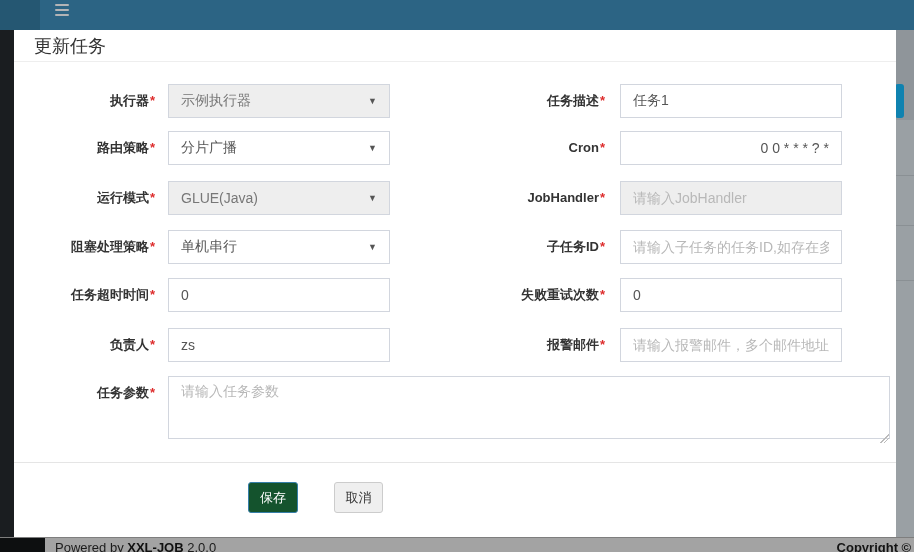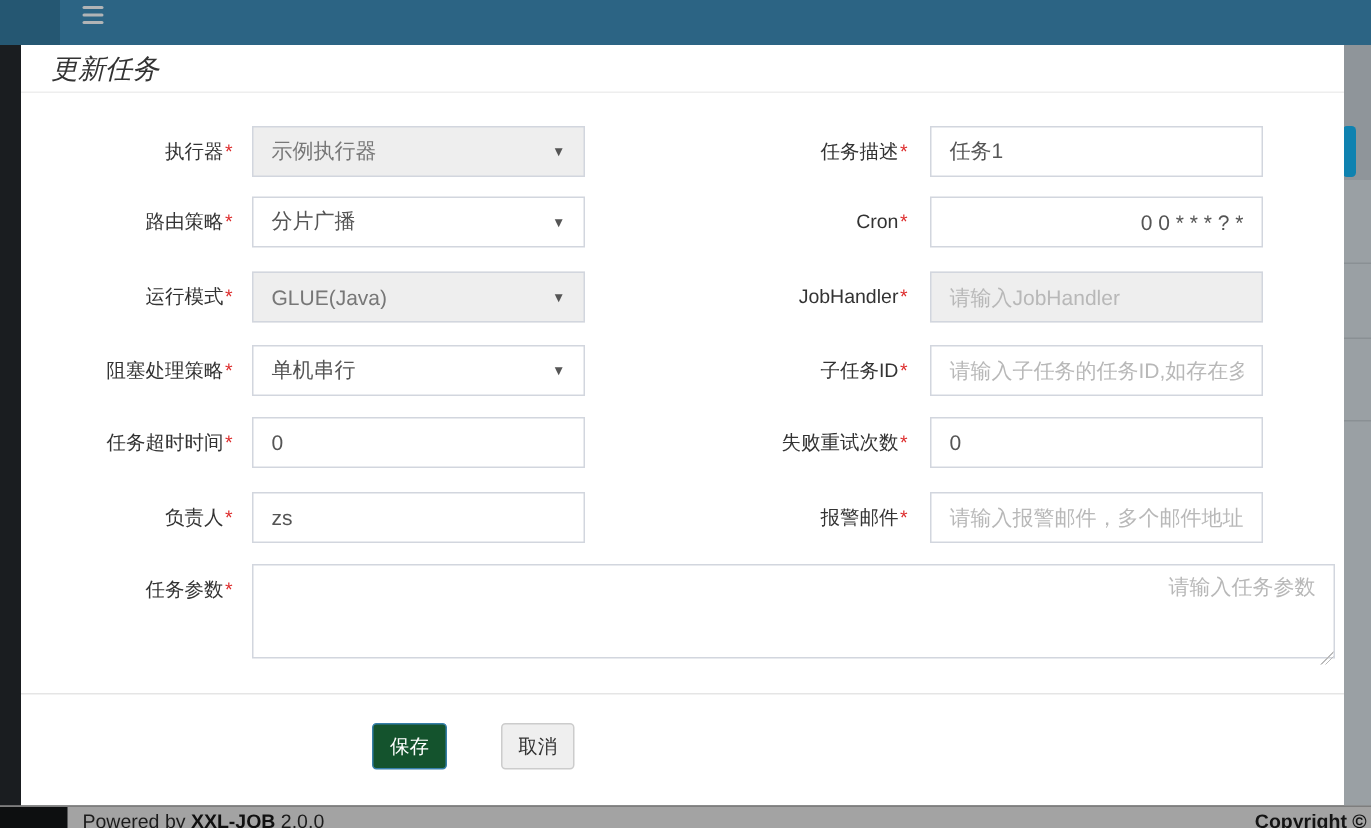--- a/index.html
+++ b/index.html
@@ -53,49 +53,49 @@
   .page-footer .copyright {
     position:absolute; right:-8px; top:2px; font-weight:bold; color:#141414; white-space:nowrap;
   }
   
   .modal {
     position:absolute; left:14px; top:30px; width:882px; height:507px;
     background:#ffffff;
   }
   .modal-title {
     position:absolute; left:20px; top:3px; height:26px;
-    font-size:18px; color:#333; line-height:26px;font-style:italic;
+    font-size:18px; color:#333; line-height:26px;
   }
   .modal-title-sep {
     position:absolute; left:0; top:31px; width:882px; height:1px; background:#eeeeee;
   }
   
   .flabel {
     position:absolute; width:141px; text-align:right;
-    font-size:13px; font-weight:normal; color:#333; line-height:34px;
+    font-size:13px; font-weight:bold; color:#333; line-height:34px;
     white-space:nowrap;
   }
   .flabel.r { width:171px; left:420px; }
   .flabel.l { left:0; }
   .flabel .req { color:#dd2c2c; margin-left:1px; }
   .ctrl {
     position:absolute; height:34px; width:222px;
     border:1px solid #d2d6de; background:#fff;
     font-size:14px; color:#555; padding:6px 12px;
     font-family:"Liberation Sans","DejaVu Sans",sans-serif;
   }
   .ctrl.l { left:154px; }
   .ctrl.r { left:606px; }
   .ctrl::placeholder { color:#b8b8b8; }
   .ctrl.disabled, .ctrl:disabled { background:#eeeeee; color:#777; }
   .selectbox { display:flex; align-items:center; justify-content:space-between; cursor:pointer; }
   .selectbox .val { overflow:hidden; white-space:nowrap; }
   .selectbox .caret { font-size:9px; color:#555; margin-left:6px; }
   textarea.ctrl {
-    left:154px; width:722px; height:63px; resize:none; overflow:hidden;text-align:right;
+    left:154px; width:722px; height:63px; resize:none; overflow:hidden;
   }
   .grip {
     position:absolute; left:866px; top:404px; width:9px; height:9px;
     background:
       linear-gradient(135deg, transparent 50%, #bbb 50%, #bbb 56%, transparent 56%,
       transparent 68%, #bbb 68%, #bbb 74%, transparent 74%);
   }
   .footer-sep {
     position:absolute; left:0; top:432px; width:882px; height:1px; background:#e5e5e5;
   }

